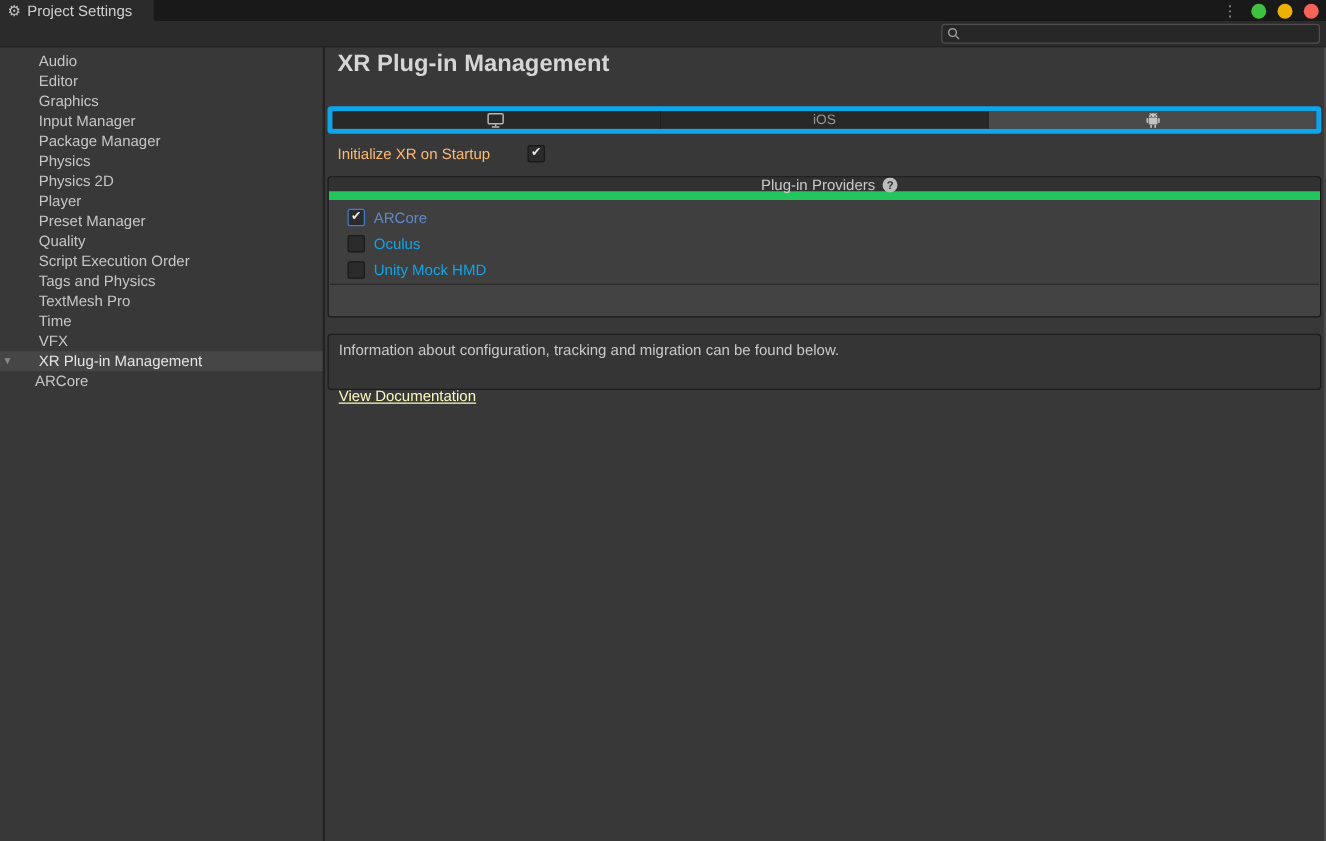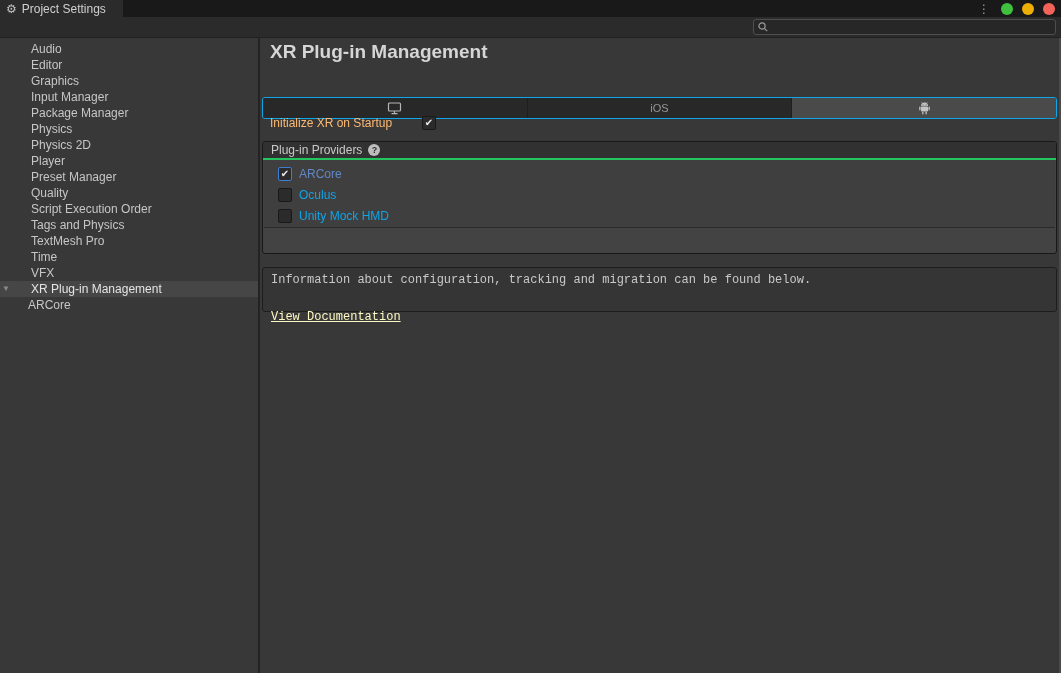--- a/index.html
+++ b/index.html
@@ -36,48 +36,48 @@
   
   .side-item { height:16px; line-height:16px; font-size:12px; color:#c6c6c6;
     padding-left:31px; white-space:nowrap; cursor:default; position:relative; }
   .side-item.child { padding-left:28px; }
   .side-item.selected { background:#464646; color:#e4e4e4; }
   .fold { position:absolute; left:2px; top:0; font-size:8px; color:#8a8a8a; line-height:16px; }
 
   
   .page-title { position:absolute; left:10px; top:3px; font-size:19px; font-weight:bold; color:#d6d6d6; }
 
-  .tabstrip { position:absolute; left:2px; right:4px; top:59px; height:22px;
-    display:flex; border:1px solid #0ea5e9; border-radius:3px; overflow:hidden; }
+  .tabstrip { position:absolute; left:2px; right:4px; top:47px; height:22px;
+    display:flex; border:4px solid #0ea5e9; border-radius:3px; overflow:hidden; }
   .ptab { flex:1; background:#282828; display:flex; align-items:center; justify-content:center;
     border-right:1px solid #1e1e1e; font-size:11px; color:#979797; }
   .ptab:last-child { border-right:none; }
   .ptab.selected { background:#4a4a4a; }
 
   .init-row { position:absolute; left:10px; top:77px; height:16px; display:flex; align-items:center; }
   .init-row .lbl { font-size:12px; color:#fdba74; width:152px; }
 
   .checkbox { width:14px; height:14px; background:#2b2b2b; border:1px solid #191919;
     border-radius:2px; display:flex; align-items:center; justify-content:center; flex:none; }
   .checkbox .check { font-size:10px; color:#ececec; line-height:1; }
   .checkbox.focus-blue { border-color:#3d7dd2; }
 
   .group { position:absolute; left:2px; right:4px; top:103px; height:113px;
     background:#434343; border:1px solid #181818; border-radius:3px; overflow:hidden; }
   .group-header { height:18px; background:#313131; display:flex; align-items:center; gap:6px;
-    padding-left:8px; font-size:12px; color:#c9c9c9; border-bottom:2px solid #22c55e; }
+    padding-left:8px; font-size:12px; color:#c9c9c9; border-bottom:7px solid #22c55e;justify-content:center; }
   .help-badge { width:12px; height:12px; border-radius:50%; background:#bdbdbd; color:#2e2e2e;
     font-size:9px; font-weight:bold; display:flex; align-items:center; justify-content:center; }
   .plist { margin:0 1px; height:68px; background:#3f3f3f; border-bottom:1px solid #2a2a2a; padding-top:3px; }
   .prow { height:21px; display:flex; align-items:center; gap:7px; padding-left:14px; }
   .prow .plabel { font-size:12px; color:#0ea5e9; }
   .prow .plabel.blue { color:#6188c5; }
 
   .infobox { position:absolute; left:2px; right:4px; top:229px; height:45px;
-    background:#353535; border:1px solid #1d1d1d; border-radius:3px; padding:5px 8px;font-family:Liberation Mono, monospace; }
+    background:#353535; border:1px solid #1d1d1d; border-radius:3px; padding:5px 8px; }
   .info-text { font-size:12px; color:#c9c9c9; }
   .doc-link { display:inline-block; margin-top:23px; font-size:12px; color:#fef9c3;
     text-decoration:underline; cursor:pointer; }
 
   svg { display:block; }
 </style>
 </head>
 <body>
 
 <div class="topbar">

